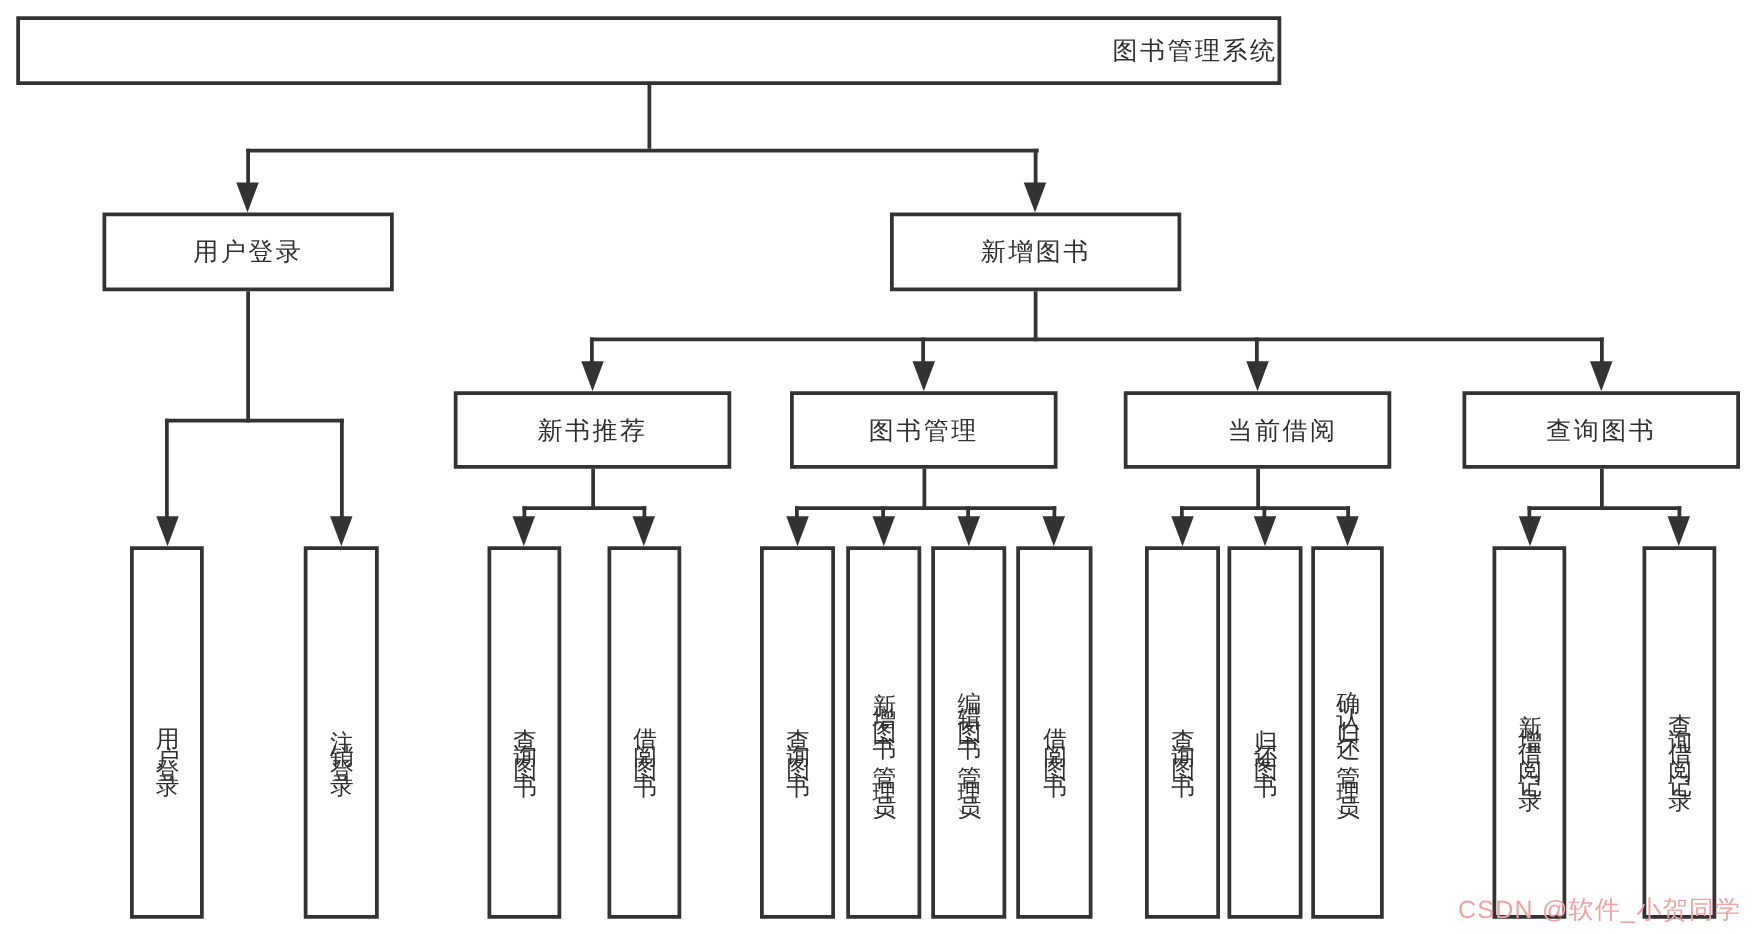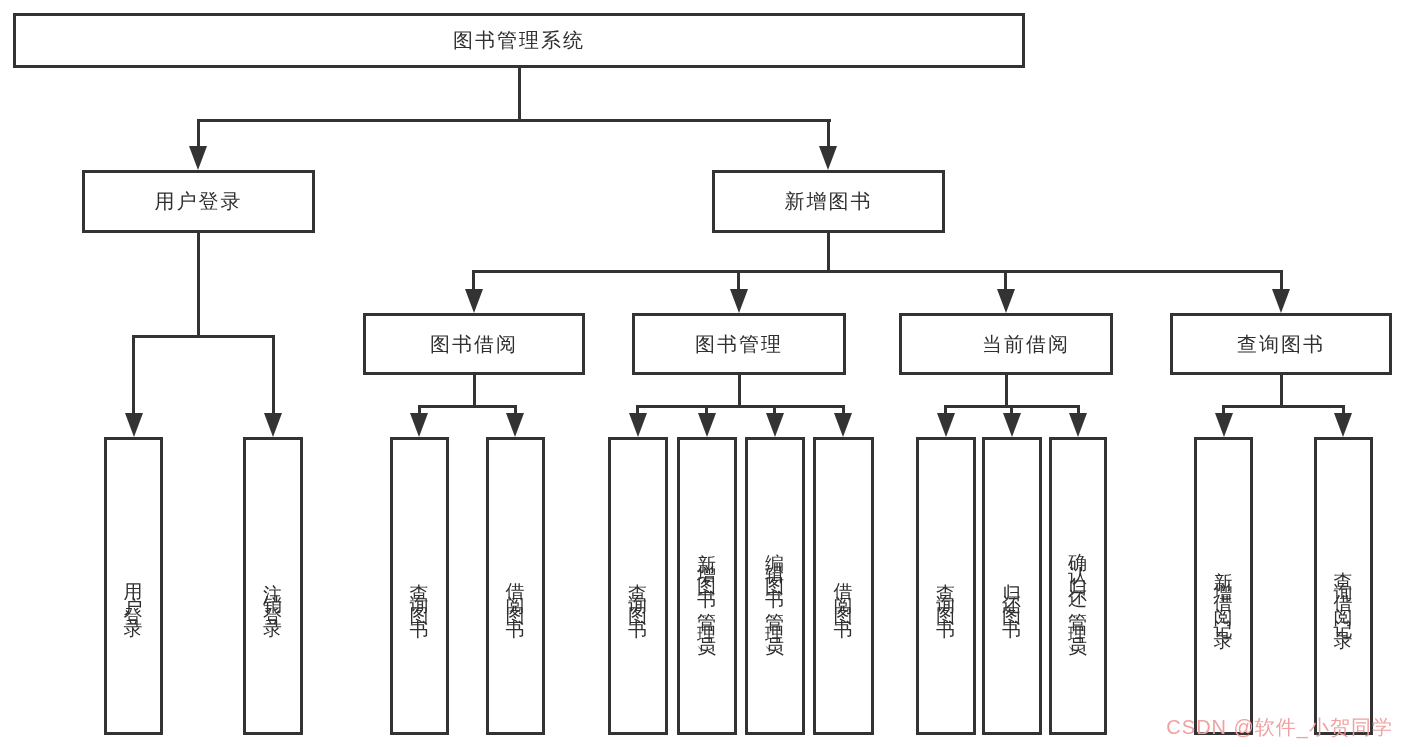--- a/index.html
+++ b/index.html
@@ -53,21 +53,21 @@
     color:var(--watermark-color);
     letter-spacing:1px;
     pointer-events:none;
   }
 </style>
 </head>
 <body>
 
 <div class="canvas">
 
-  <div class="node" style="left:13px;top:13px;width:1012px;height:55px;">
+  <div class="node" style="left:13px;top:13px;width:1012px;height:55px;justify-content:flex-end;">
     <span>图书管理系统</span>
   </div>
 
   <div class="lv" style="left:518px;top:66px;height:53px;"></div>
   <div class="lh" style="left:197px;top:119px;width:634px;"></div>
   <div class="lv" style="left:197px;top:119px;height:29px;"></div>
   <div class="arrow" style="left:189px;top:146px;"></div>
   <div class="lv" style="left:827px;top:119px;height:29px;"></div>
   <div class="arrow" style="left:819px;top:146px;"></div>
 
@@ -90,21 +90,21 @@
   <div class="lv" style="left:472px;top:270px;height:22px;"></div>
   <div class="arrow" style="left:465px;top:289px;"></div>
   <div class="lv" style="left:737px;top:270px;height:22px;"></div>
   <div class="arrow" style="left:730px;top:289px;"></div>
   <div class="lv" style="left:1004px;top:270px;height:22px;"></div>
   <div class="arrow" style="left:997px;top:289px;"></div>
   <div class="lv" style="left:1280px;top:270px;height:22px;"></div>
   <div class="arrow" style="left:1272px;top:289px;"></div>
 
   <div class="node" style="left:363px;top:313px;width:222px;height:62px;">
-    <span>图书借阅</span>
+    <span>新书推荐</span>
   </div>
   <div class="node" style="left:632px;top:313px;width:214px;height:62px;">
     <span>图书管理</span>
   </div>
   <div class="node" style="left:899px;top:313px;width:214px;height:62px;padding-left:40px;">
     <span>当前借阅</span>
   </div>
   <div class="node" style="left:1170px;top:313px;width:222px;height:62px;">
     <span>查询图书</span>
   </div>

